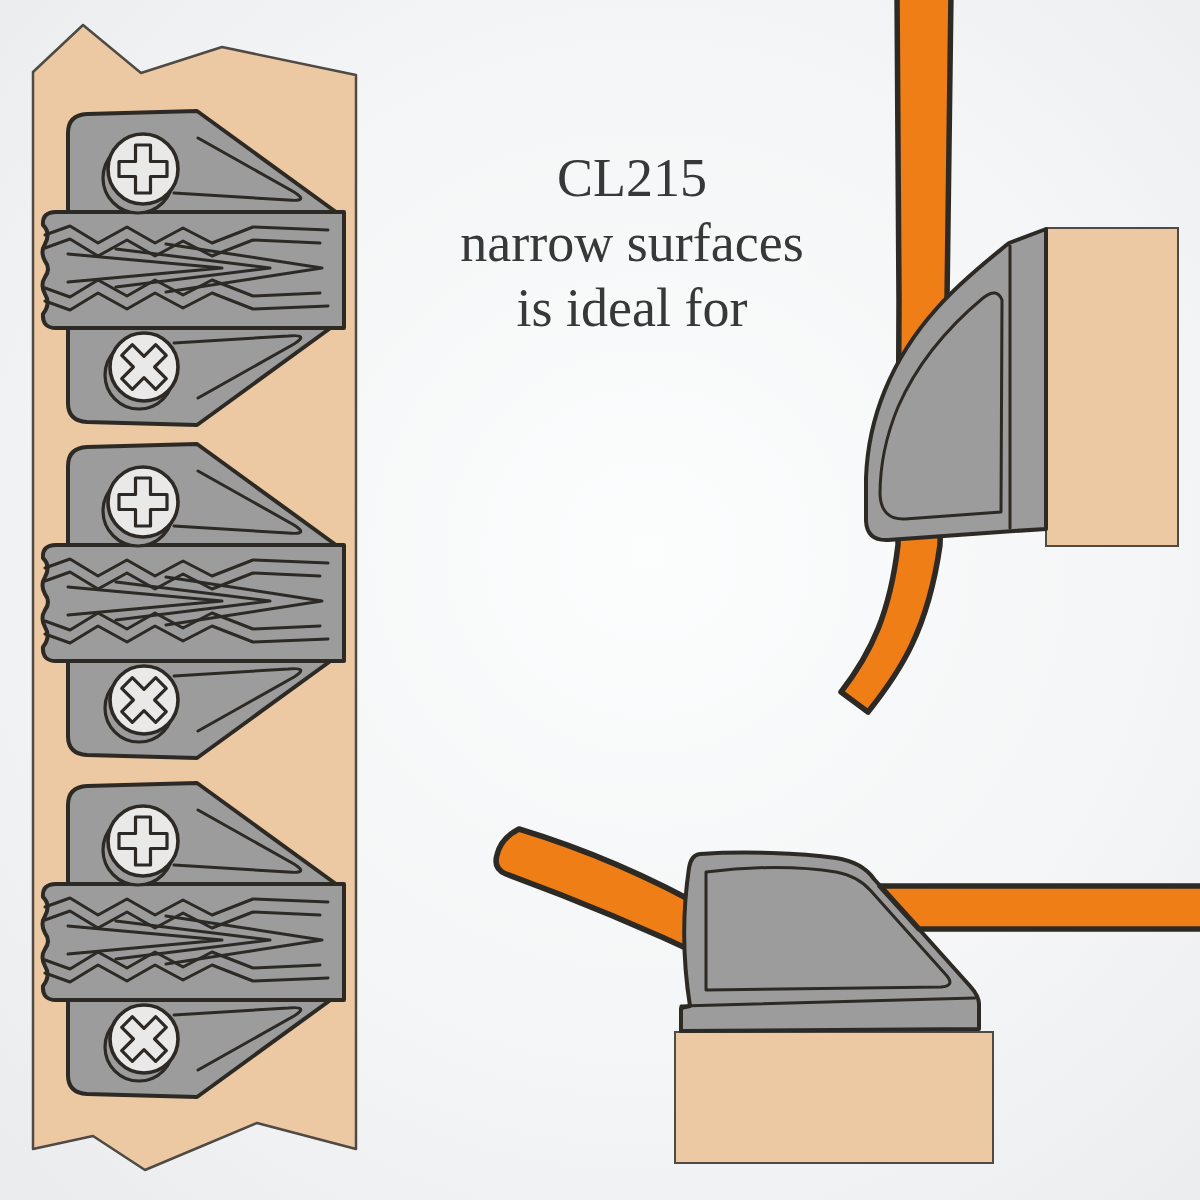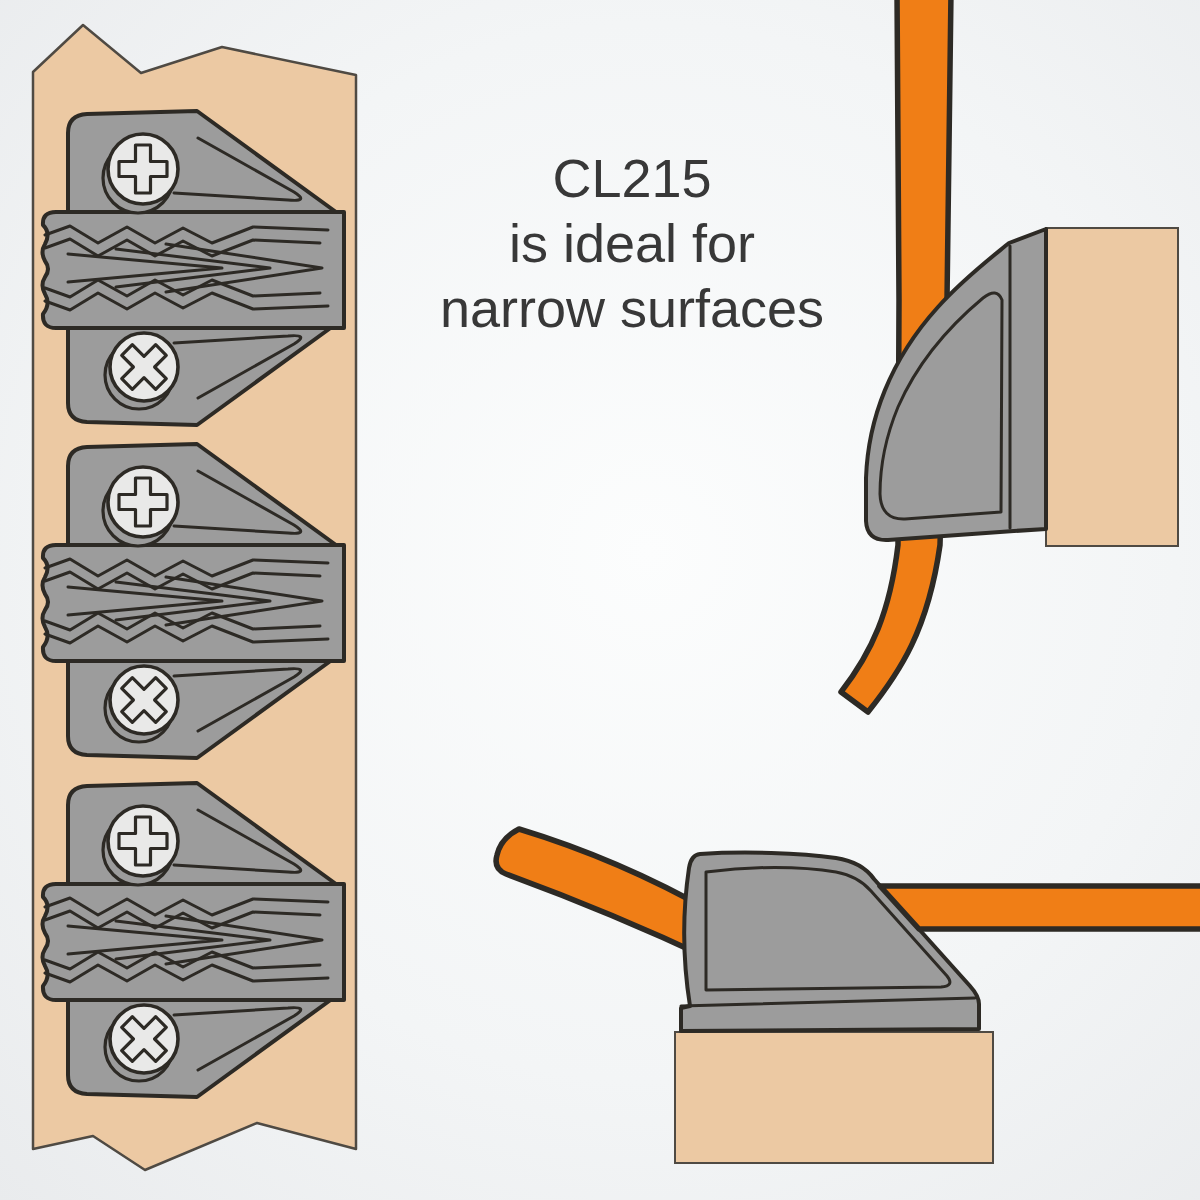--- a/index.html
+++ b/index.html
@@ -22,21 +22,21 @@
   .body{fill:var(--c-gray,#9c9c9c);stroke:var(--c-ink,#2d2a25);stroke-width:4;stroke-linejoin:round;}
   .detail{fill:none;stroke:var(--c-ink,#2d2a25);stroke-width:3;stroke-linejoin:round;stroke-linecap:round;}
   .cable{fill:var(--c-orange,#f07e16);stroke:var(--c-ink,#2d2a25);stroke-width:5.5;stroke-linejoin:round;}
   .screwshadow{fill:var(--c-gray,#9c9c9c);stroke:var(--c-ink,#2d2a25);stroke-width:3.2;}
   .screwhead{fill:var(--c-screw,#e9e9e8);stroke:var(--c-ink,#2d2a25);stroke-width:3.6;}
   .glyph{fill:none;stroke:var(--c-ink,#2d2a25);stroke-width:3.2;stroke-linejoin:round;}
 
   #caption{
     position:absolute;left:382px;top:146px;width:500px;
     text-align:center;color:var(--c-text,#383838);
-    font-size:54px;line-height:65px;font-weight:400;
+    font-size:54px;line-height:65px;font-weight:400;font-family:Liberation Serif, serif;
   }
   #caption span{display:block;}
 </style>
 </head>
 <body>
 
 <div id="canvas">
 
   <svg id="artwork" width="1200" height="1200" viewBox="0 0 1200 1200">
     <defs>
@@ -85,17 +85,17 @@
       <rect class="woodblock" x="675" y="1032" width="318" height="131"></rect>
       <path class="body" d="M 700,854 C 745,851 800,853 836,858 Q 862,862 874,879 L 970,986 Q 979,996 979,1004 L 979,1029 L 681,1031 L 681,1008 L 690,1006 C 683,962 682,915 689,868 Q 691,855 700,854 Z"></path>
       <path class="detail" d="M 681,1006 L 975,998"></path>
       <path class="detail" d="M 706,872 C 752,866 800,866 836,872 Q 858,876 871,891 L 947,976 Q 955,986 941,987 L 706,990 Z"></path>
       <path class="cable" d="M 880,886 L 1206,886 L 1206,929 L 919,929 Z"></path>
     </g>
   </svg>
 
   <div id="caption">
     <span>CL215</span>
+    <span>narrow surfaces</span>
     <span>is ideal for</span>
-    <span>narrow surfaces</span>
   </div>
 
 </div>
 
 </body></html>

